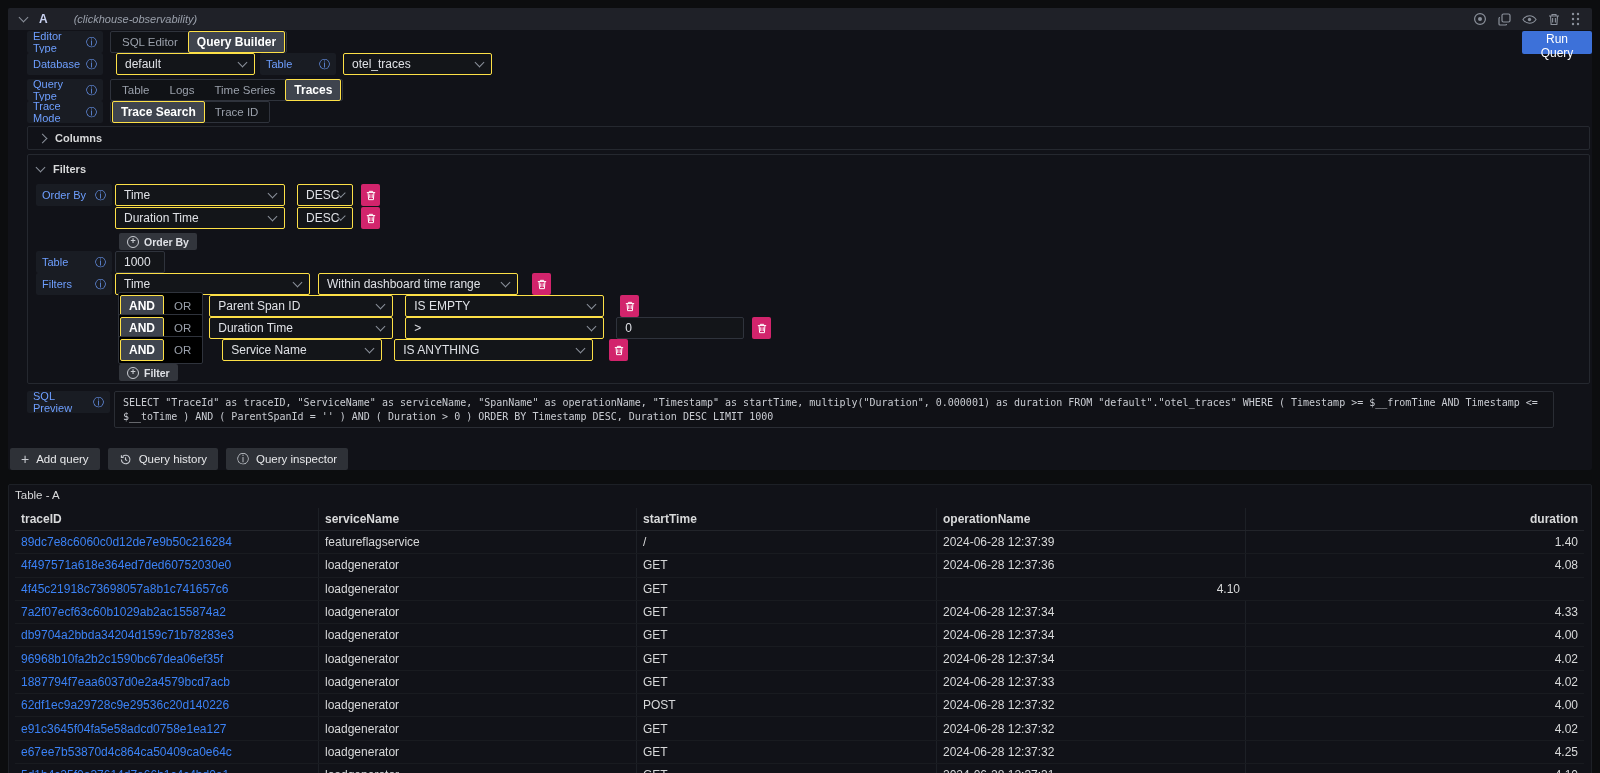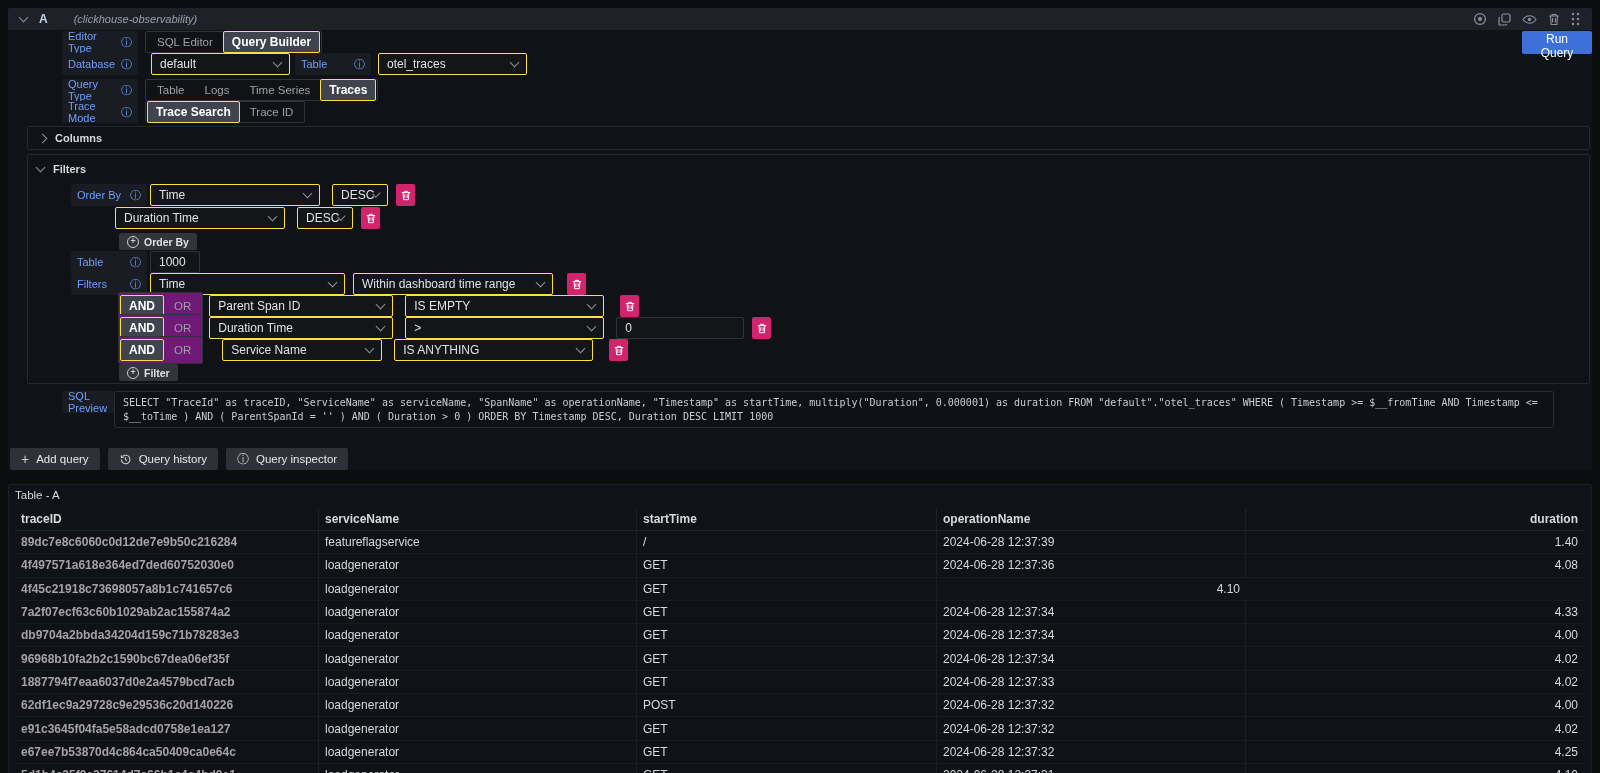--- a/index.html
+++ b/index.html
@@ -13,62 +13,62 @@
   .chev.right{transform:rotate(-45deg);margin-left:2px}
   .refid{margin-left:12px;font-weight:700;font-size:12px;color:#c9d2f1;}
   .dsname{margin-left:26px;font-style:italic;font-size:11px;color:#9aa0ab;}
   .hicons{margin-left:auto;display:flex;gap:11px;align-items:center;color:#8b919b}
   .hicons span{display:inline-flex;cursor:pointer}
   .run-query{position:absolute;top:23px;right:0;width:70px;height:23px;background:#3d71d9;color:#fff;
              border:none;border-radius:2px;font-family:inherit;font-size:12px;font-weight:500;cursor:pointer;}
   
   .frow{position:absolute;left:19px;display:flex;align-items:stretch;height:22px;}
   .flabel{background:#191c23;border-radius:2px;display:flex;align-items:center;justify-content:space-between;
-          padding:0 6px;color:#6e9fff;font-size:11px;font-weight:500;box-sizing:border-box;margin-left:35px;}
+          padding:0 6px;color:#6e9fff;font-size:11px;font-weight:500;box-sizing:border-box;}
   .info{font-style:normal;font-size:11px;color:#6e9fff;margin-left:4px;line-height:1;}
   .radiogrp{display:flex;align-items:center;background:#101216;border:1px solid #2f333c;border-radius:2px;
             padding:1px;box-sizing:border-box;height:22px;}
   .ropt{display:flex;align-items:center;height:18px;padding:0 10px;font-size:11.5px;color:#9aa0ab;
         border-radius:2px;cursor:pointer;white-space:nowrap;}
   .ropt.sel{background:#3f444e;color:#fff;font-weight:700;}
   .sel{background:#131519;border:1px solid #fde047;border-radius:2px;display:flex;align-items:center;
        justify-content:space-between;padding:0 8px;box-sizing:border-box;color:#dfe1e6;font-size:12px;cursor:pointer;height:22px;}
   .sel .chev{border-color:#8b919b}
   .tinput{background:#131519;border:1px solid #2f333c;border-radius:2px;color:#dfe1e6;font-size:12px;
           font-family:inherit;padding:0 8px;box-sizing:border-box;height:22px;}
   .section{position:absolute;left:19px;width:1563px;border:1px solid #25282f;border-radius:2px;box-sizing:border-box;}
   .sechead{display:flex;align-items:center;gap:9px;padding:0 9px;height:22px;font-size:11px;font-weight:700;cursor:pointer;}
   .fxrow{position:absolute;display:flex;align-items:center;height:22px;}
   .trashbtn{width:19px;height:22px;background:#d2246c;border:none;border-radius:2px;display:flex;
             align-items:center;justify-content:center;cursor:pointer;padding:0;}
   .addbtn{height:17px;background:#32353c;border:none;border-radius:2px;color:#dfe1e6;font-family:inherit;
           font-size:10.5px;font-weight:600;display:flex;align-items:center;gap:5px;padding:0 8px;cursor:pointer;}
   .pluscirc{display:inline-flex;width:10px;height:10px;border:1px solid #c9ccd2;border-radius:50%;
             align-items:center;justify-content:center;font-size:9px;color:#c9ccd2;line-height:1;}
-  .boolgrp{display:flex;align-items:center;background:#701a75;border:1px solid #2f333c;border-radius:2px;
+  .boolgrp{display:flex;align-items:center;background:#000000;border:1px solid #2f333c;border-radius:2px;
            padding:1px;height:28px;box-sizing:border-box;}
   .sqlbox{position:absolute;border:1px solid #2a2d34;border-radius:2px;background:#101116;
           font-family:"DejaVu Sans Mono",monospace;font-size:10px;line-height:14px;color:#c9ccd2;
           padding:4px 8px;box-sizing:border-box;white-space:pre-wrap;word-break:break-all;overflow:hidden;}
   .footer{position:absolute;left:2px;top:440px;display:flex;gap:8px;}
   .fbtn{height:22px;background:#2e3137;border:none;border-radius:2px;color:#e7e8ea;font-family:inherit;
         font-size:11.5px;font-weight:500;display:flex;align-items:center;gap:7px;padding:0 11px;cursor:pointer;}
   
   .tpanel{position:absolute;left:8px;top:484px;width:1584px;height:292px;background:#111218;
           border:1px solid #1d2026;border-radius:2px;box-sizing:border-box;}
   .ttitle{position:absolute;left:6px;top:4px;font-size:11.5px;font-weight:400;color:#d8d9da;}
   .tgrid{position:absolute;left:6px;top:23px;width:1569px;}
   .thead,.trow{display:grid;grid-template-columns:304px 318px 300px 309px 338px;}
   .thead{height:22px;border-bottom:1px solid #22242a;}
   .hcell{display:flex;align-items:center;padding:0 6px;font-size:12px;font-weight:700;color:#d8d9da;
          border-right:1px solid #1d2026;box-sizing:border-box;cursor:pointer;}
   .trow{height:22.3px;border-bottom:1px solid #191b20;}
   .tcell{display:flex;align-items:center;padding:0 6px;font-size:12px;color:#d8d9da;white-space:nowrap;
          overflow:hidden;border-right:1px solid #1d2026;box-sizing:border-box;}
-  .tcell.link{color:#a3a3a3;font-weight:700;cursor:pointer;}
+  .tcell.link{color:#3b82f6;font-weight:400;cursor:pointer;}
   .num{justify-content:flex-end;}
   svg{display:block}
 </style>
 </head>
 <body>
 
 <div class="qpanel">
   <div class="qheader">
     <i class="chev down"></i>
     <span class="refid">A</span>

